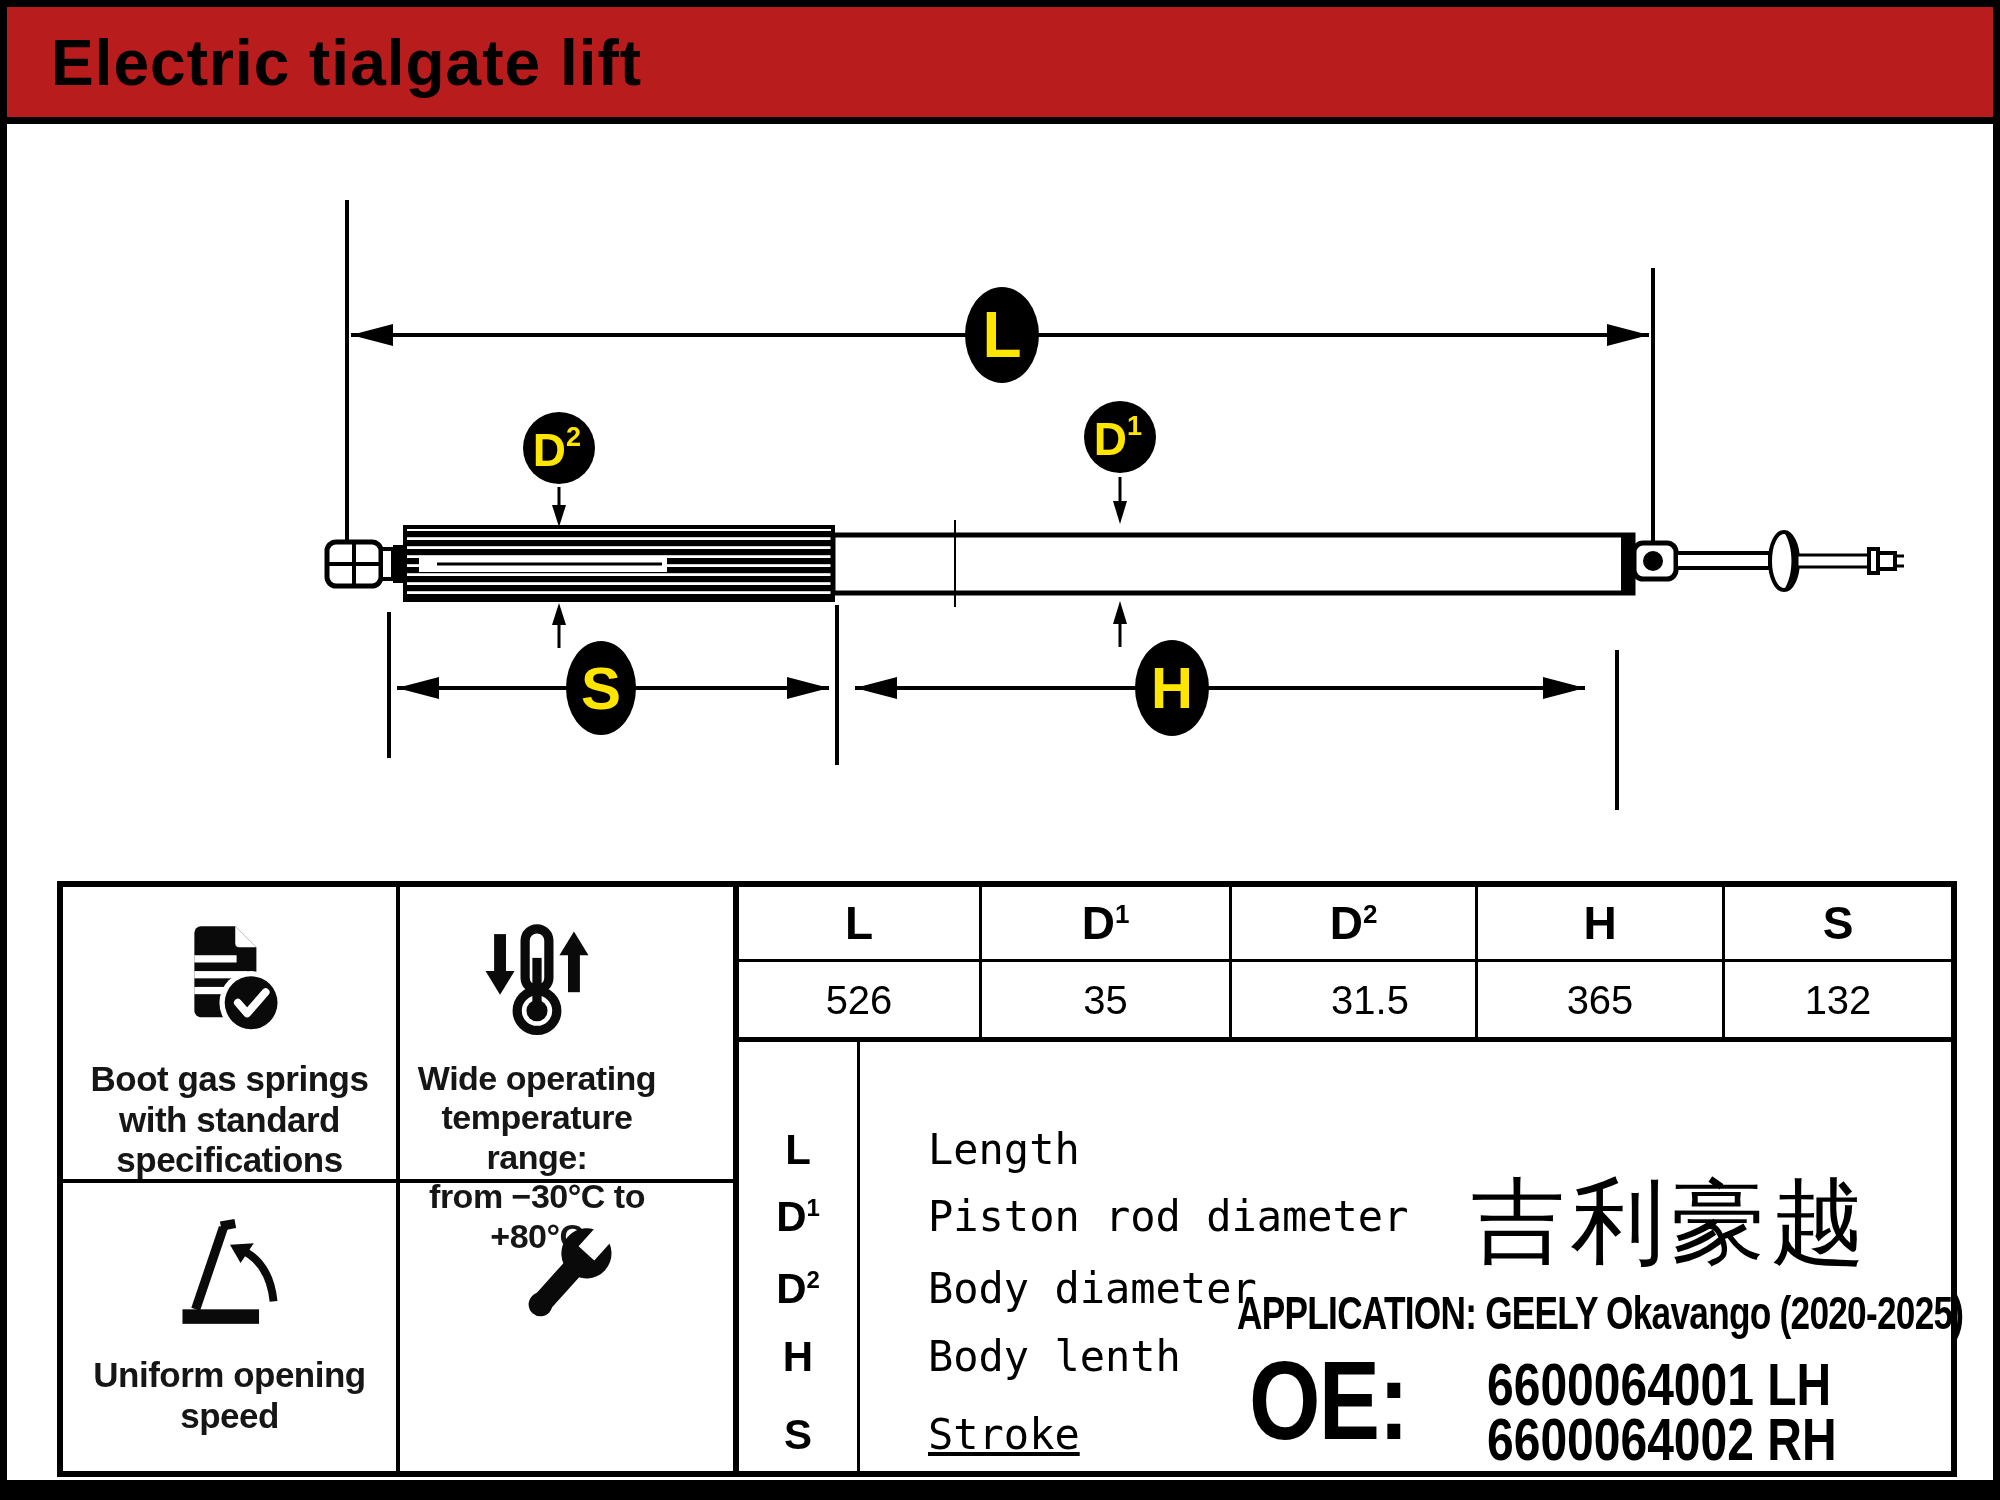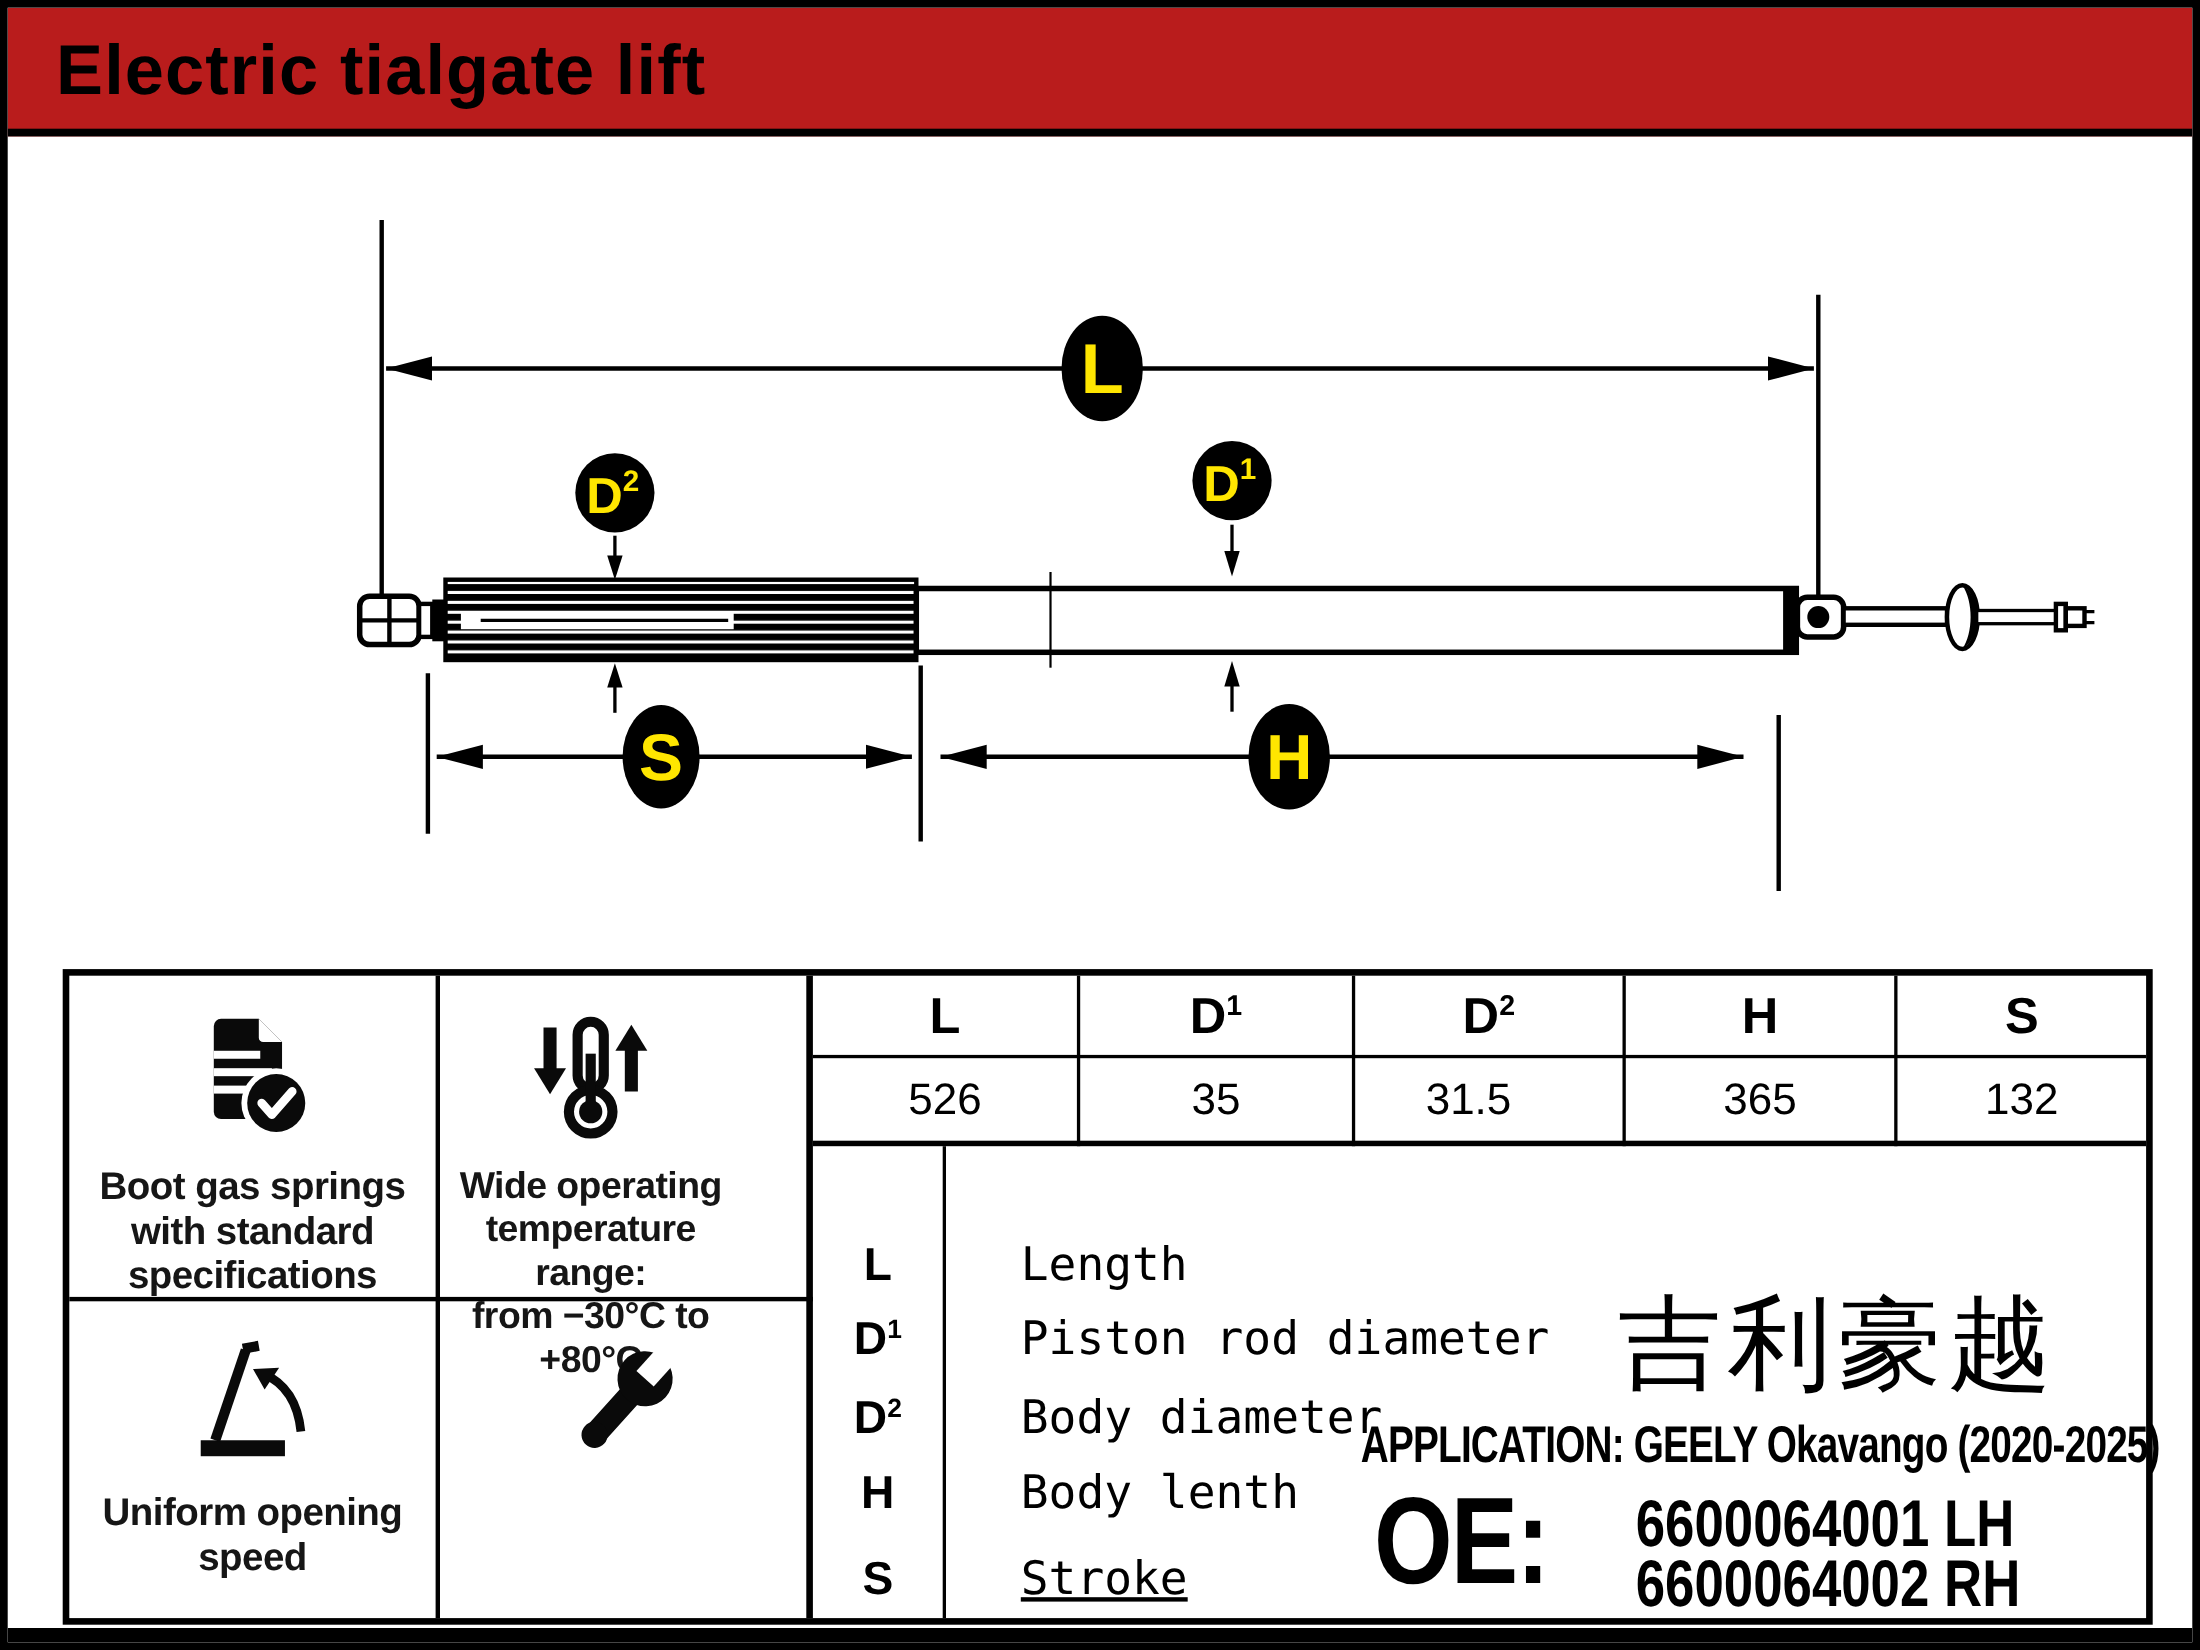--- a/index.html
+++ b/index.html
@@ -223,21 +223,21 @@
       </div>
 
       <div class="hdr-cell" style="left:676px;top:0;width:240px;"><span>L</span><sup></sup></div>
       <div class="hdr-cell" style="left:919px;top:0;width:247px;"><span>D</span><sup>1</sup></div>
       <div class="hdr-cell" style="left:1169px;top:0;width:243px;"><span>D</span><sup>2</sup></div>
       <div class="hdr-cell" style="left:1415px;top:0;width:244px;"><span>H</span><sup></sup></div>
       <div class="hdr-cell" style="left:1662px;top:0;width:226px;"><span>S</span><sup></sup></div>
 
       <div class="val-cell" style="left:676px;top:75px;width:240px;">526</div>
       <div class="val-cell" style="left:919px;top:75px;width:247px;">35</div>
-      <div class="val-cell" style="left:1169px;top:75px;width:206px;">31.5</div>
+      <div class="val-cell" style="left:1204px;top:75px;width:206px;">31.5</div>
       <div class="val-cell" style="left:1415px;top:75px;width:244px;">365</div>
       <div class="val-cell" style="left:1662px;top:75px;width:226px;">132</div>
 
       <div class="leg-sym" style="left:676px;top:233px;"><span>L</span><sup></sup></div>
       <div class="leg-desc" style="top:233px;">Length</div>
       <div class="leg-sym" style="left:676px;top:300px;"><span>D</span><sup>1</sup></div>
       <div class="leg-desc" style="top:300px;">Piston rod diameter</div>
       <div class="leg-sym" style="left:676px;top:372px;"><span>D</span><sup>2</sup></div>
       <div class="leg-desc" style="top:372px;">Body diameter</div>
       <div class="leg-sym" style="left:676px;top:440px;"><span>H</span><sup></sup></div>

